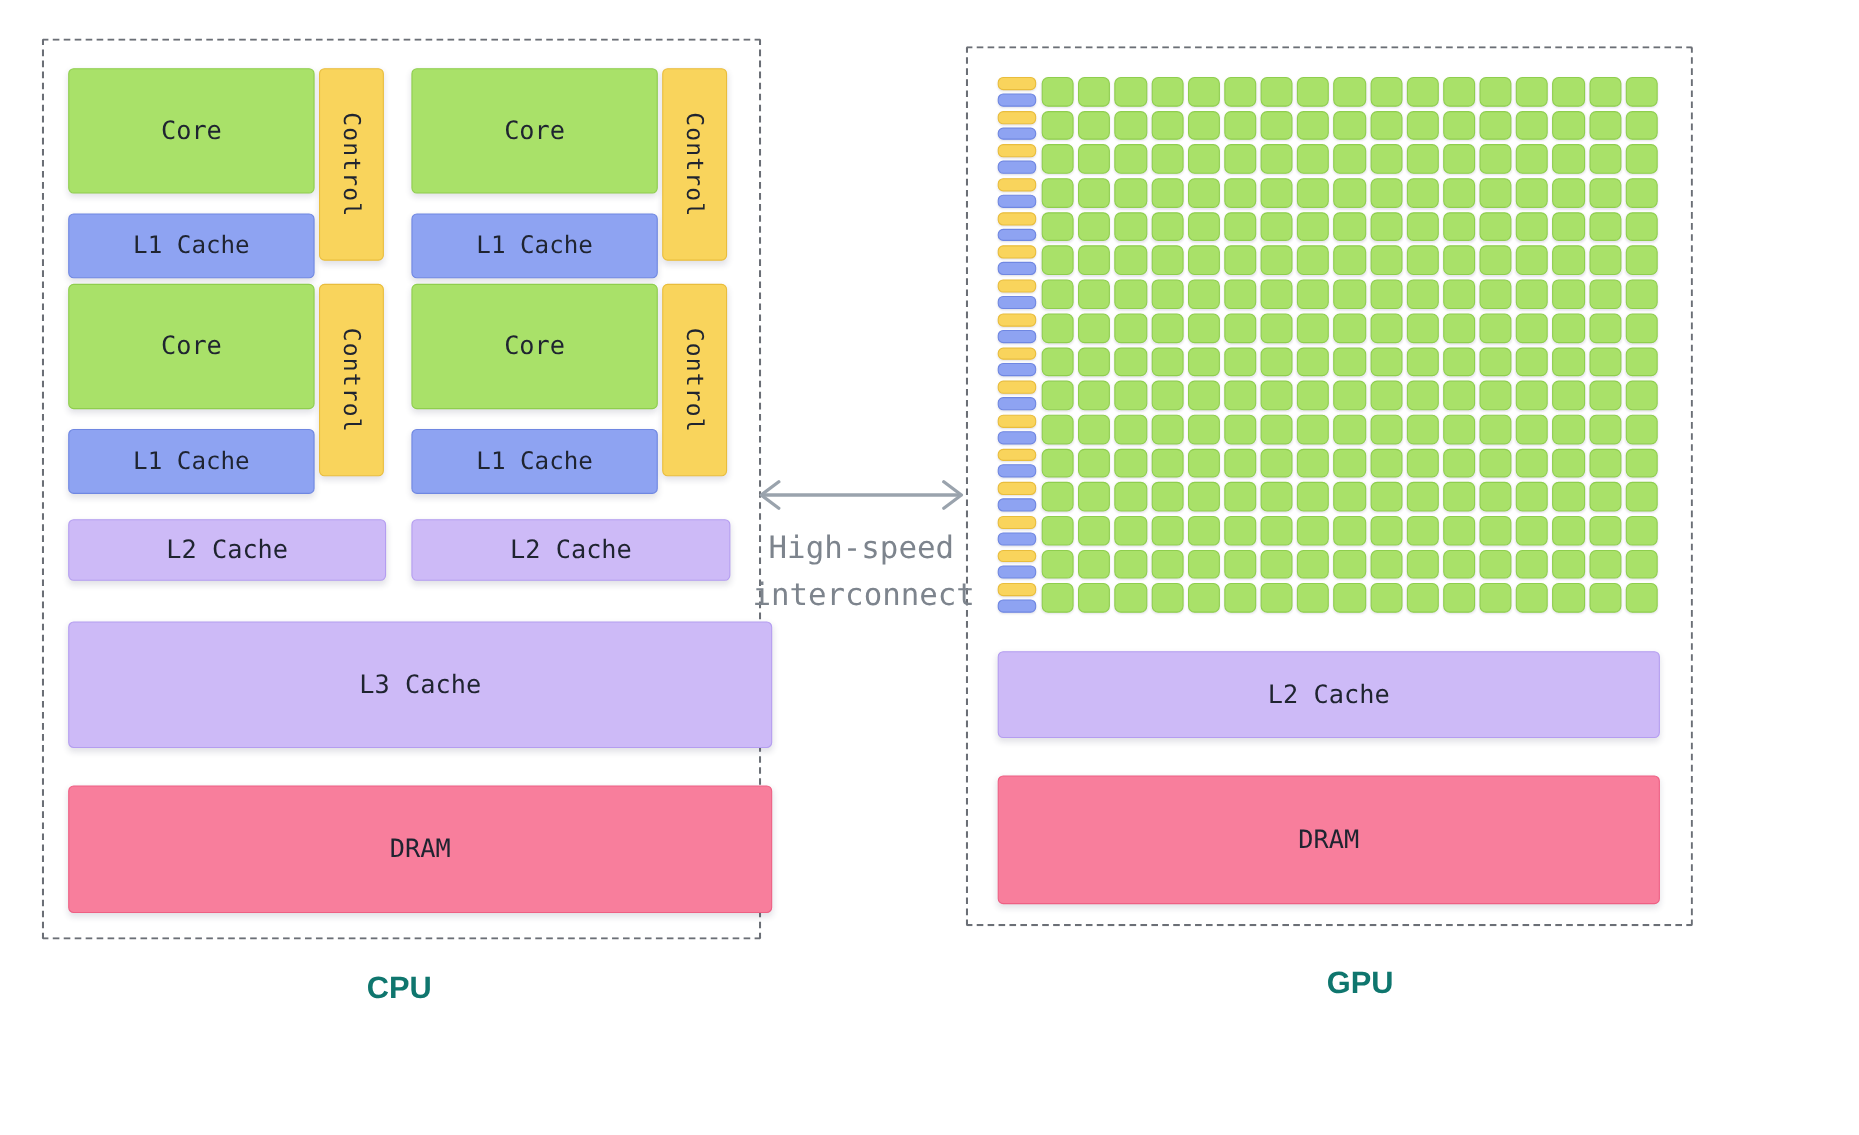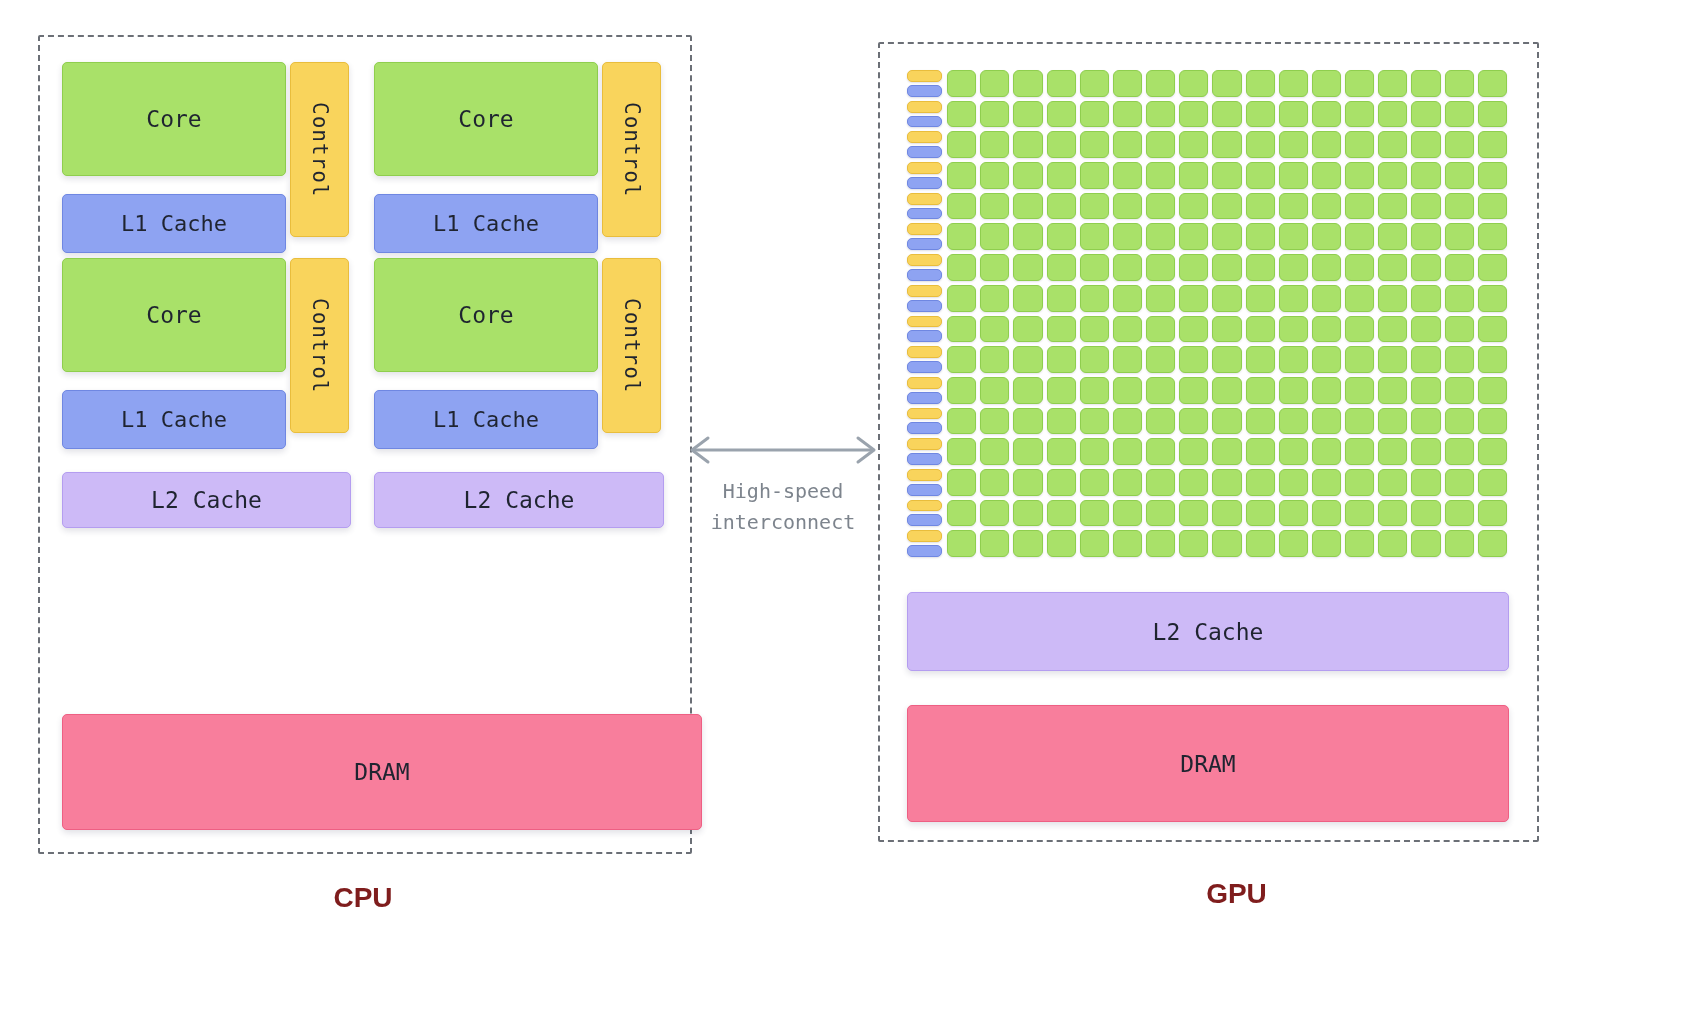--- a/index.html
+++ b/index.html
@@ -45,28 +45,28 @@
                 display:grid;grid-template-columns:repeat(17,1fr);
                 grid-template-rows:repeat(16,1fr);gap:4px;}
   .alu-cell{background:var(--core-green);border:1px solid var(--core-green-border);
             border-radius:6px;box-shadow:0 1px 2px rgba(40,40,80,.12);}
 
   .gpu-l2{left:27px;top:548px;width:600px;height:77px;}
   .gpu-dram{left:27px;top:661px;width:600px;height:115px;}
 
   
   .chip-label{position:absolute;text-align:center;font-family:"Liberation Sans",sans-serif;
-              font-size:28px;font-weight:600;color:#7f1d1d;}
+              font-size:28px;font-weight:600;color:#0f766e;}
   .cpu-label{left:38px;top:882px;width:650px;}
   .gpu-label{left:908px;top:878px;width:657px;}
 
   
   .arrow-wrap{position:absolute;left:684px;top:430px;width:198px;height:40px;}
   .interconnect-label{position:absolute;left:684px;top:476px;width:198px;
-                      text-align:center;font-size:20px;line-height:1.55;
+                      text-align:center;font-size:28px;line-height:1.55;
                       color:var(--label-gray);}
 </style>
 </head>
 <body>
 
 <div class="page">
 
   <div class="panel cpu-panel">
 
     <div class="core-unit" style="left:22px;top:25px;">
@@ -115,20 +115,23 @@
       <div class="block control-block">
           <span>Control</span>
         </div>
     </div>
 
     <div class="block purple cpu-l2-1">
         <span>L2 Cache</span>
       </div>
     <div class="block purple cpu-l2-2">
         <span>L2 Cache</span>
+      </div>
+    <div class="block purple cpu-l3">
+        <span>L3 Cache</span>
       </div>
     <div class="block pink cpu-dram">
         <span>DRAM</span>
       </div>
   </div>
 
   <div class="panel gpu-panel">
     <div class="gpu-control-column">
         <div class="ctrl-pair">
           <div class="ctrl-yellow"></div>

